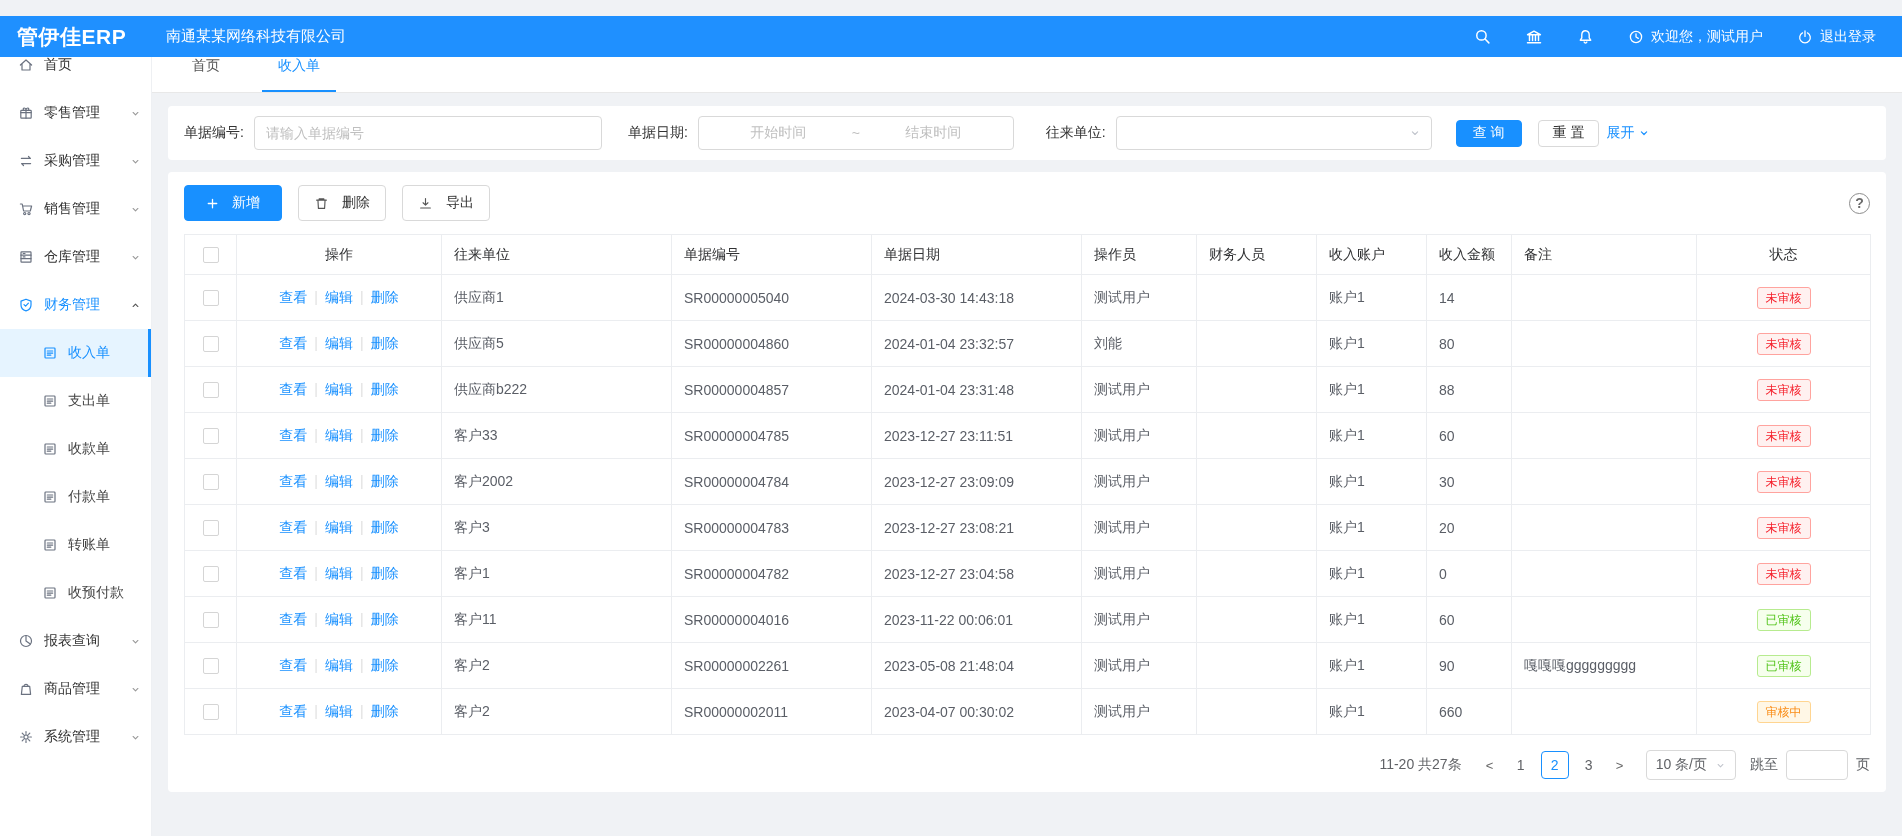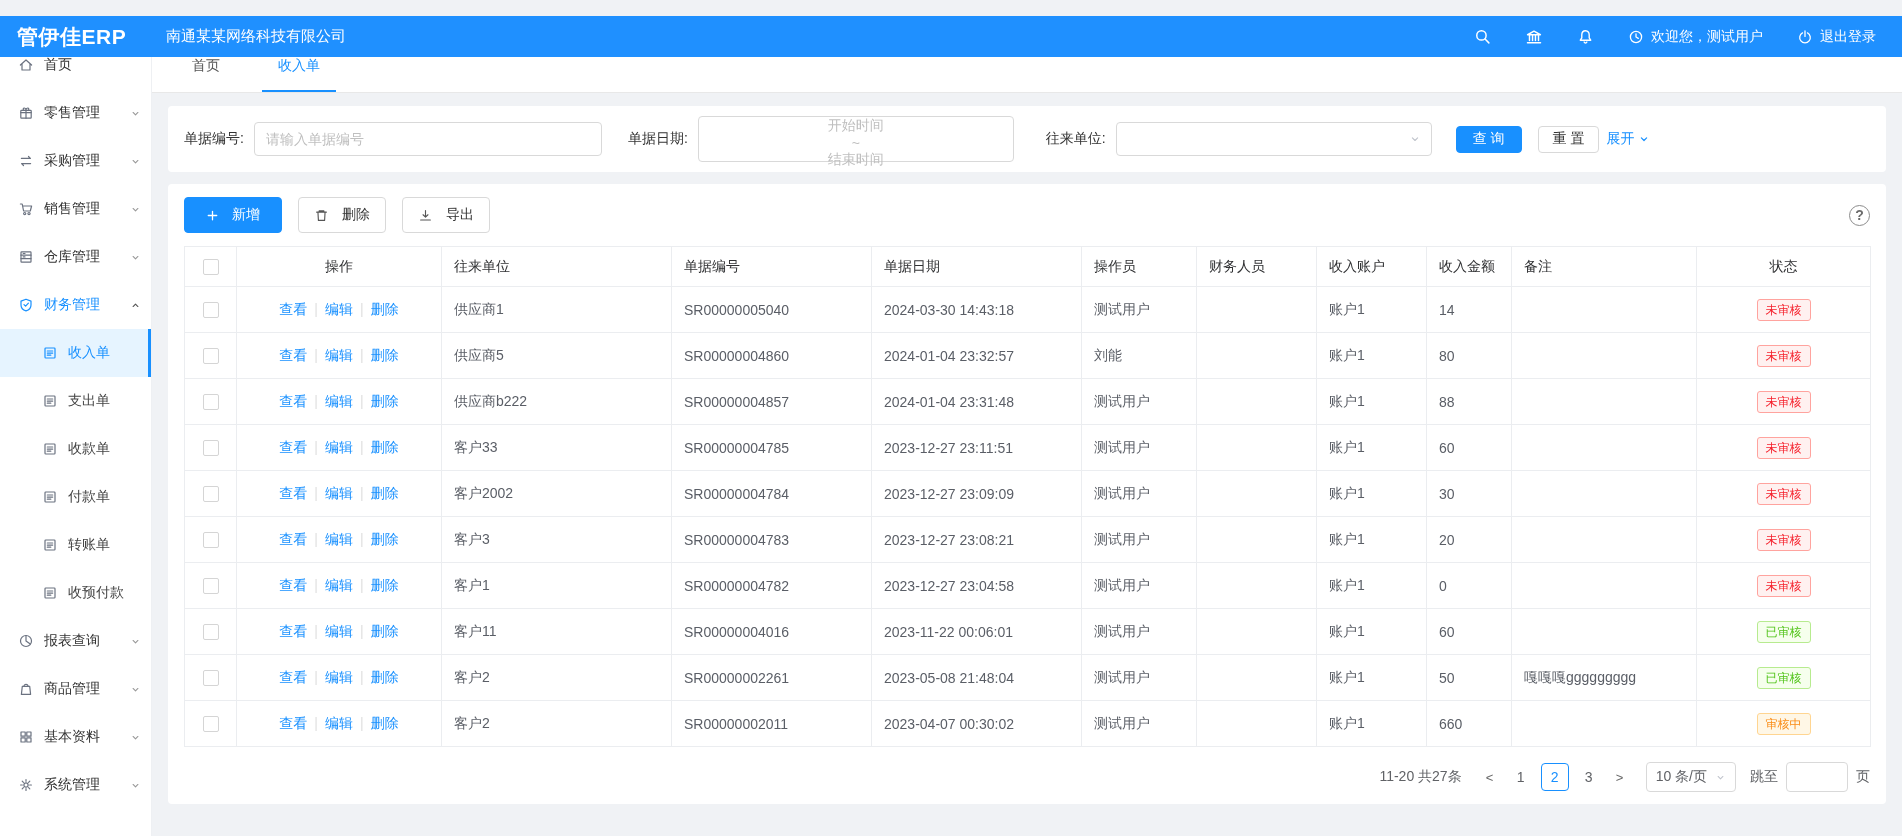--- a/index.html
+++ b/index.html
@@ -37,21 +37,21 @@
   .content { padding:13px 16px 0; }
   .card { background:#fff; border-radius:4px; }
 
   
   .filter-card { padding:10px 16px; display:flex; align-items:center; }
   .flabel { font-size:14px; color:#333; white-space:nowrap; margin-right:10px; }
   .ml26 { margin-left:26px; } .ml32 { margin-left:32px; }
   .finput { height:34px; border:1px solid #d9d9d9; border-radius:4px; padding:0 11px; font-size:14px; color:#333; outline:none; font-family:inherit; }
   .finput::placeholder { color:#bfbfbf; }
   .bill { width:348px; }
-  .date-range { width:316px; height:46px; border:1px solid #d9d9d9; border-radius:4px; display:flex; align-items:center; padding:0 10px; color:#bfbfbf; cursor:text;flex-direction:column; }
+  .date-range { width:316px; height:34px; border:1px solid #d9d9d9; border-radius:4px; display:flex; align-items:center; padding:0 10px; color:#bfbfbf; cursor:text; }
   .date-range .ph { flex:1; text-align:center; font-size:14px; }
   .date-range .tilde { color:#bfbfbf; padding:0 4px; }
   .select { width:316px; height:34px; border:1px solid #d9d9d9; border-radius:4px; display:flex; align-items:center; justify-content:flex-end; padding:0 10px; cursor:pointer; background:#fff; }
   .sel-chev { color:#c0c4cc; display:flex; }
   .btn { height:27px; border-radius:4px; font-size:14px; cursor:pointer; font-family:inherit; display:inline-flex; align-items:center; justify-content:center; }
   .btn.primary { background:#1890ff; border:1px solid #1890ff; color:#fff; padding:0 16px; margin-left:24px; }
   .btn.plain { background:#fff; border:1px solid #d9d9d9; color:#333; padding:0 14px; margin-left:16px; }
   .expand { margin-left:7px; color:#1890ff; display:inline-flex; align-items:center; gap:4px; cursor:pointer; font-size:14px; }
 
   
@@ -279,36 +279,20 @@
         </span>
       </div>
       <div class="side-item">
         <span class="side-icon">
           <svg width="16" height="16" viewBox="0 0 16 16" fill="none" stroke="currentColor" stroke-width="1.2" stroke-linecap="round" stroke-linejoin="round">
             <path d="M4.3 5.3h7.4l.9 8.1H3.4z"></path>
             <path d="M6 5.3a2 2 0 0 1 4 0"></path>
           </svg>
         </span>
         <span>商品管理</span>
-        <span class="chev">
-          <svg width="11" height="11" viewBox="0 0 16 16" fill="none" stroke="currentColor" stroke-width="1.6" stroke-linecap="round" stroke-linejoin="round">
-            <path d="M4.5 6.5 8 10l3.5-3.5"></path>
-          </svg>
-        </span>
-      </div>
-      <div class="side-item">
-        <span class="side-icon">
-          <svg width="16" height="16" viewBox="0 0 16 16" fill="none" stroke="currentColor" stroke-width="1.2" stroke-linecap="round" stroke-linejoin="round">
-            <rect x="3" y="3" width="4.2" height="4.2"></rect>
-            <rect x="8.8" y="3" width="4.2" height="4.2"></rect>
-            <rect x="3" y="8.8" width="4.2" height="4.2"></rect>
-            <rect x="8.8" y="8.8" width="4.2" height="4.2"></rect>
-          </svg>
-        </span>
-        <span>基本资料</span>
         <span class="chev">
           <svg width="11" height="11" viewBox="0 0 16 16" fill="none" stroke="currentColor" stroke-width="1.6" stroke-linecap="round" stroke-linejoin="round">
             <path d="M4.5 6.5 8 10l3.5-3.5"></path>
           </svg>
         </span>
       </div>
       <div class="side-item">
         <span class="side-icon">
           <svg width="16" height="16" viewBox="0 0 16 16" fill="none" stroke="currentColor" stroke-width="1.2" stroke-linecap="round" stroke-linejoin="round">
             <circle cx="8" cy="8" r="2.1"></circle>
@@ -527,21 +511,21 @@
             </tr>
             <tr>
               <td class="al-c"><span class="checkbox"></span></td>
               <td class="al-c ops"><a>查看</a><span class="sep">|</span><a>编辑</a><span class="sep">|</span><a>删除</a></td>
               <td>客户2</td>
               <td>SR00000002261</td>
               <td>2023-05-08 21:48:04</td>
               <td>测试用户</td>
               <td></td>
               <td>账户1</td>
-              <td>50</td>
+              <td>90</td>
               <td>嘎嘎嘎ggggggggg</td>
               <td class="al-c"><span class="badge green">已审核</span></td>
             </tr>
             <tr>
               <td class="al-c"><span class="checkbox"></span></td>
               <td class="al-c ops"><a>查看</a><span class="sep">|</span><a>编辑</a><span class="sep">|</span><a>删除</a></td>
               <td>客户2</td>
               <td>SR00000002011</td>
               <td>2023-04-07 00:30:02</td>
               <td>测试用户</td>

